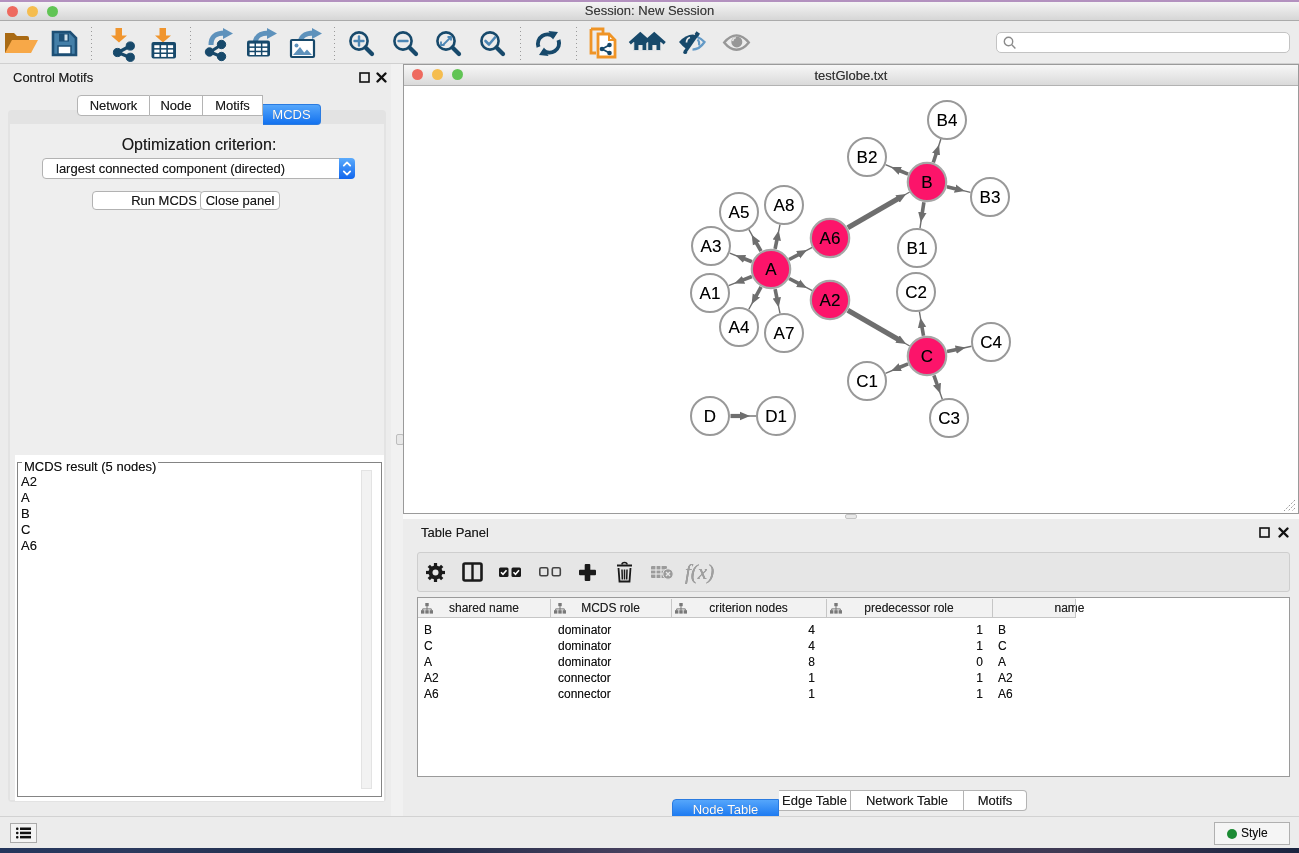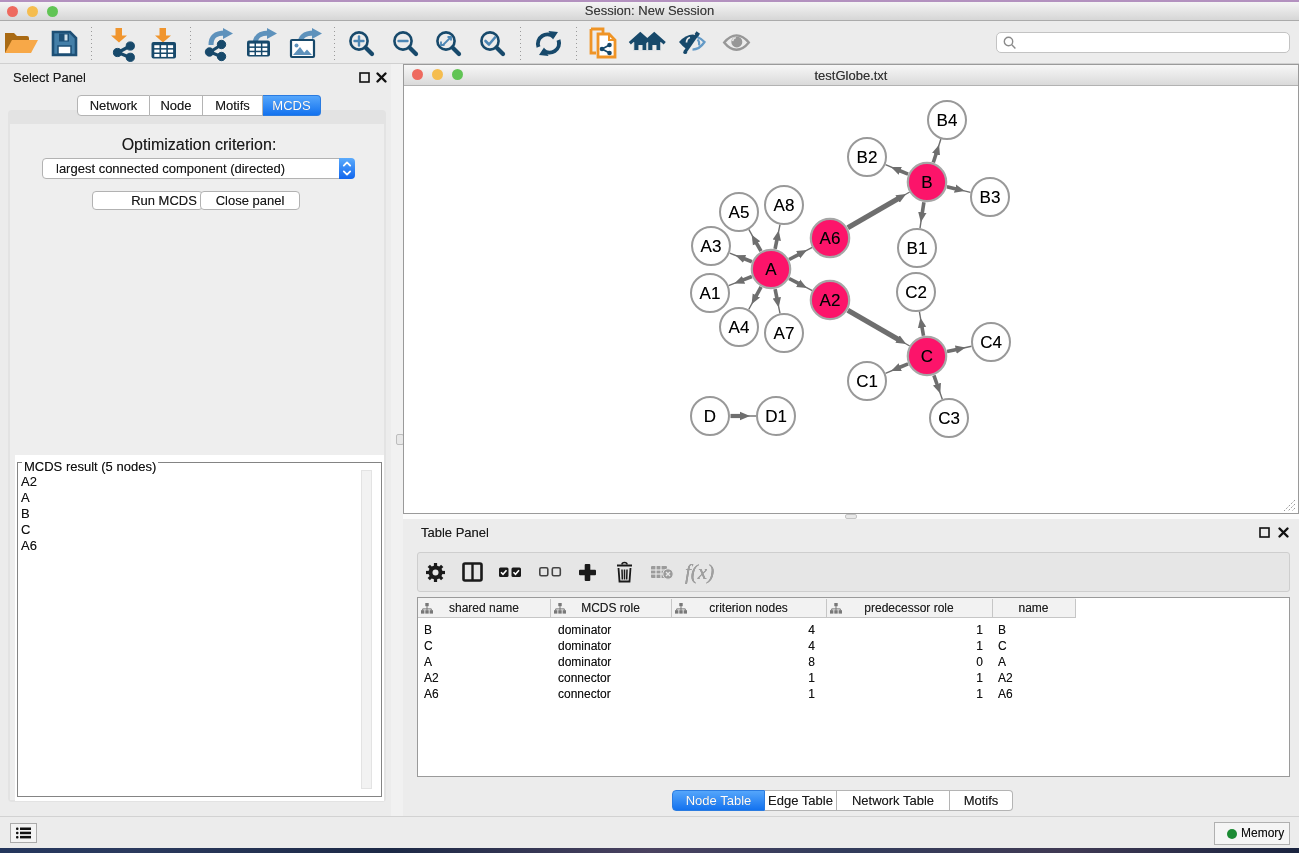--- a/index.html
+++ b/index.html
@@ -23,21 +23,21 @@
 
 #cp-title { left:13px; top:70px; font-size:13px; color:#1c1c1c; }
 #cp-outer { left:8px; top:110px; width:378px; height:692px; background:#e3e3e3; border-radius:4px; }
 #cp-inner { left:10px; top:124px; width:374px; height:676px; background:#eeeeee; }
 
 .tabrow { height:21px; display:flex;border-radius:10px; }
 .tab { height:21px; border:1px solid #b4b4b4; border-left:none; background:#fff;
   font-size:13px; color:#1c1c1c; text-align:center; line-height:19px; }
 .tab.first { border-left:1px solid #b4b4b4; border-radius:4px 0 0 4px; }
 .tab.last { border-radius:0 4px 4px 0; }
-.tab.sel { background:linear-gradient(#55a6fb, #1372ef); color:#fff; border-color:#2a7be0; }
+.tab.sel { background:linear-gradient(#55a6fb, #1372ef); color:#fff; border-color:#2a7be0;margin-top:9px; }
 
 #optlabel { left:10px; top:136px; width:378px; text-align:center; font-size:16px; color:#1a1a1a; }
 #dropdown { left:42px; top:158px; width:312px; height:21px; background:#fff; border:1px solid #b2b2b2; border-radius:4px;
   font-size:13px; color:#1a1a1a; line-height:19px; padding-left:13px; }
 #dropbtn { left:339px; top:158px; width:16px; height:21px; background:linear-gradient(#5babfc,#1065ee); border-radius:0 4px 4px 0; }
 .btn { height:19px; background:#fff; border:1px solid #b2b2b2; border-radius:4px; font-size:13px; color:#1a1a1a;
   text-align:center; line-height:17px; }
 
 #resultbox { left:15px; top:455px; width:369px; height:346px; background:#fff; }
 #resultborder { left:17px; top:462px; width:365px; height:335px; border:1px solid #848484; }
@@ -245,21 +245,21 @@
 <path d="M1.2,8.6 Q7,1.4 13.5,1.4 Q20,1.4 25.8,8.6 Q20,15.8 13.5,15.8 Q7,15.8 1.2,8.6 Z" fill="none" stroke="#979797" stroke-width="2.4"></path>
 <circle cx="13.8" cy="7.9" r="5.5" fill="#979797"></circle>
 <path d="M9.6,7.2 Q10,4.2 12.8,3.4" fill="none" stroke="#e2e2e2" stroke-width="1.6"></path>
 </svg>
 <div class="abs" id="searchbox"></div>
 <svg class="abs" style="left:1003px; top:36px;" width="14" height="14" viewBox="0 0 14 14">
     <circle cx="5.5" cy="5.5" r="4.2" fill="none" stroke="#8a8a8a" stroke-width="1.4"></circle>
     <line x1="8.8" y1="8.8" x2="12.4" y2="12.4" stroke="#8a8a8a" stroke-width="1.4"></line>
   </svg>
 
-<div class="abs" id="cp-title">Select Panel</div>
+<div class="abs" id="cp-title">Control Motifs</div>
 <svg class="abs" style="left:359px; top:72px;" width="11" height="11" viewBox="0 0 11 11">
     <rect x="1" y="1" width="9" height="9" fill="none" stroke="#111" stroke-width="1.6"></rect>
   </svg>
 <svg class="abs" style="left:376px; top:72px;" width="11" height="11" viewBox="0 0 11 11">
     <path d="M1.5 1.5 L9.5 9.5 M9.5 1.5 L1.5 9.5" stroke="#111" stroke-width="2.4" stroke-linecap="round"></path>
   </svg>
 <div class="abs" id="cp-outer"></div>
 <div class="abs" id="cp-inner"></div>
 <div class="abs tabrow" style="left:77px; top:95px;">
   <div class="tab first" style="width:73px;">Network</div>
@@ -271,21 +271,21 @@
 <div class="abs" id="dropdown">largest connected component (directed)</div>
 <div class="abs" id="dropbtn">
 <svg width="16" height="21" viewBox="0 0 16 21">
       <g fill="none" stroke="#fff" stroke-width="1.8" stroke-linecap="round" stroke-linejoin="round">
         <path d="M4.8,7.6 L8,4.4 L11.2,7.6"></path>
         <path d="M4.8,13.4 L8,16.6 L11.2,13.4"></path>
       </g>
     </svg>
 </div>
 <div class="abs btn" style="left:92px; top:191px; width:111px;padding-left:33px;">Run MCDS</div>
-<div class="abs btn" style="left:200px; top:191px; width:100px;">Close panel</div>
+<div class="abs btn" style="left:200px; top:191px; width:80px;">Close panel</div>
 
 <div class="abs" id="resultbox"></div>
 <div class="abs" id="resultborder"></div>
 <div class="abs" id="scrolltrack"></div>
 <div class="abs" id="resulttitle">MCDS result (5 nodes)</div>
 <div class="abs ritem" style="top:474px;">A2</div>
 <div class="abs ritem" style="top:490px;">A</div>
 <div class="abs ritem" style="top:506px;">B</div>
 <div class="abs ritem" style="top:522px;">C</div>
 <div class="abs ritem" style="top:538px;">A6</div>
@@ -501,21 +501,21 @@
 <svg class="abs" style="left:830px; top:603px;" width="12" height="11" viewBox="0 0 12 11">
     <g fill="#787878">
       <rect x="4.3" y="0" width="3.4" height="3.2"></rect>
       <rect x="0" y="7.2" width="3.4" height="3.4"></rect>
       <rect x="4.3" y="7.2" width="3.4" height="3.4"></rect>
       <rect x="8.6" y="7.2" width="3.4" height="3.4"></rect>
     </g>
     <path d="M6,3 v2 M1.7,7.5 v-1.6 h8.6 v1.6 M6,5 v2.5" stroke="#787878" fill="none" stroke-width="1"></path>
   </svg>
 <div class="abs hcell" style="left:826px; width:166px;">predecessor role</div>
-<div class="abs hcell" style="left:992px; width:83px;">name</div>
+<div class="abs hcell" style="left:1028px; width:83px;">name</div>
 <div class="abs hsep" style="left:671px;"></div>
 <div class="abs hsep" style="left:826px;"></div>
 <div class="abs hsep" style="left:992px;"></div>
 <div class="abs hsep" style="left:1075px;"></div>
 <div class="abs trow" style="left:424px; top:623px;">B</div>
 <div class="abs trow" style="left:558px; top:623px;">dominator</div>
 <div class="abs trow" style="left:700px; top:623px; width:115px; text-align:right;">4</div>
 <div class="abs trow" style="left:870px; top:623px; width:113px; text-align:right;">1</div>
 <div class="abs trow" style="left:998px; top:623px;">B</div>
 <div class="abs trow" style="left:424px; top:639px;">C</div>
@@ -533,33 +533,33 @@
 <div class="abs trow" style="left:700px; top:671px; width:115px; text-align:right;">1</div>
 <div class="abs trow" style="left:870px; top:671px; width:113px; text-align:right;">1</div>
 <div class="abs trow" style="left:998px; top:671px;">A2</div>
 <div class="abs trow" style="left:424px; top:687px;">A6</div>
 <div class="abs trow" style="left:558px; top:687px;">connector</div>
 <div class="abs trow" style="left:700px; top:687px; width:115px; text-align:right;">1</div>
 <div class="abs trow" style="left:870px; top:687px; width:113px; text-align:right;">1</div>
 <div class="abs trow" style="left:998px; top:687px;">A6</div>
 
 <div class="abs tabrow" id="btabs">
-  <div class="tab sel first" style="width:93px;">Node Table</div>
+  <div class="tab sel first" style="width:107px;">Node Table</div>
   <div class="tab" style="width:72px;">Edge Table</div>
   <div class="tab" style="width:113px;">Network Table</div>
   <div class="tab last" style="width:63px;">Motifs</div>
 </div>
 
 <div class="abs" id="statusbar"></div>
 <div class="abs" id="listbtn">
 <svg width="25" height="18" viewBox="0 0 25 18">
       <g fill="#111">
         <rect x="5" y="3.5" width="2.5" height="2.5" rx="1"></rect>
         <rect x="9" y="3.5" width="11" height="2.5"></rect>
         <rect x="5" y="7.7" width="2.5" height="2.5" rx="1"></rect>
         <rect x="9" y="7.7" width="11" height="2.5"></rect>
         <rect x="5" y="11.9" width="2.5" height="2.5" rx="1"></rect>
         <rect x="9" y="11.9" width="11" height="2.5"></rect>
       </g>
     </svg>
 </div>
-<div class="abs" id="membtn"><span style="display:inline-block;width:10px;height:10px;border-radius:50%;background:#1c8b34;margin:6px 4px 0 12px;"></span><span style="position:relative;top:-2px;">Memory</span></div>
+<div class="abs" id="membtn"><span style="display:inline-block;width:10px;height:10px;border-radius:50%;background:#1c8b34;margin:6px 4px 0 12px;"></span><span style="position:relative;top:-2px;">Style</span></div>
 <div class="abs" id="darkstrip"></div>
 
 </body></html>

